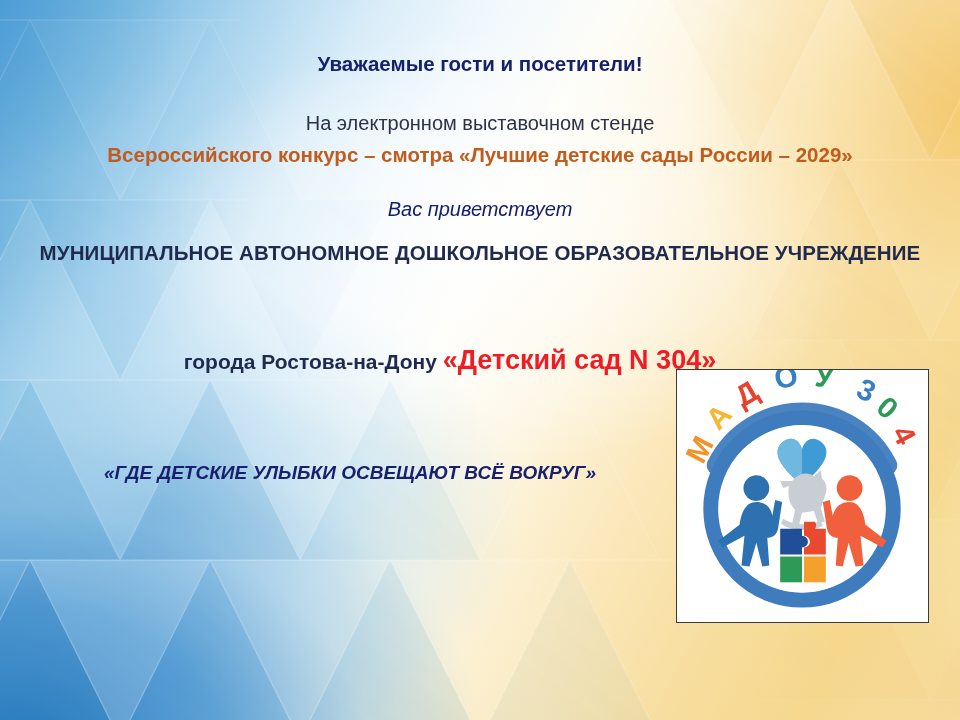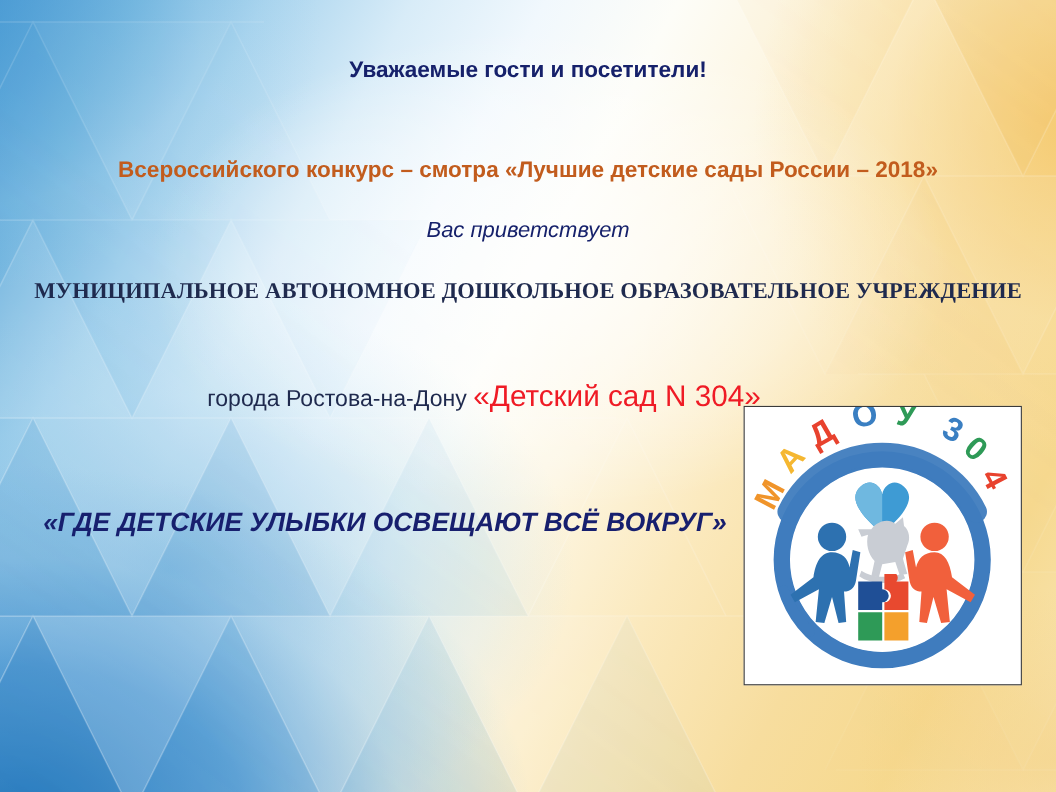--- a/index.html
+++ b/index.html
@@ -98,44 +98,43 @@
     color: #c25c1d;
   }
   .l-welcome {
     top: 198px;
     font-size: 20px;
     font-weight: normal;
     font-style: italic;
     color: #16216b;
   }
   .l-org {
-    top: 253px;
+    top: 241px;
     font-size: 20.5px;
     font-weight: bold;
     color: #1f2a4e;
     letter-spacing: 0.1px;
     width: 900px;
     left: 30px;
-    font-family: Liberation Serif, serif;
   }
   .l-city {
     top: 345px;
     font-size: 21px;
-    font-weight: normal;
+    font-weight: bold;
     color: #1f2a4e;
     width: 880px;
-    left: 0;
+    left: 10px;
   }
   .l-city .red {
     color: #ef1b25;
     font-size: 27px;
   }
   .l-slogan {
     top: 462px;
-    font-size: 24px;
+    font-size: 19px;
     font-weight: bold;
     font-style: italic;
     color: #171f6e;
     width: 700px;
     left: 0;
   }
   .l-footer {
     top: 657px;
     font-size: 17.5px;
     font-weight: bold;
@@ -251,22 +250,23 @@
           <polygon points="930,700 840,520 750,700" fill="#f0c878" fill-opacity="0.18"></polygon>
         </g>
       </g>
     </svg>
   </div>
 
   <div class="content">
 
     <div class="tline l-greet">Уважаемые гости и посетители!</div>
 
-
-    <div class="tline l-contest">Всероссийского конкурс – смотра «Лучшие детские сады России – 2018»</div>
+    <div class="tline l-stand">На электронном выставочном стенде</div>
+
+    <div class="tline l-contest">Всероссийского конкурс – смотра «Лучшие детские сады России – 2029»</div>
 
     <div class="tline l-welcome">Вас приветствует</div>
 
     <div class="tline l-org">МУНИЦИПАЛЬНОЕ АВТОНОМНОЕ ДОШКОЛЬНОЕ ОБРАЗОВАТЕЛЬНОЕ УЧРЕЖДЕНИЕ</div>
 
     <div class="tline l-city"><span>города Ростова-на-Дону </span><span class="red">«Детский сад N 304»</span></div>
 
     <div class="tline l-slogan">«ГДЕ ДЕТСКИЕ УЛЫБКИ ОСВЕЩАЮТ ВСЁ ВОКРУГ»</div>
 
   </div>

